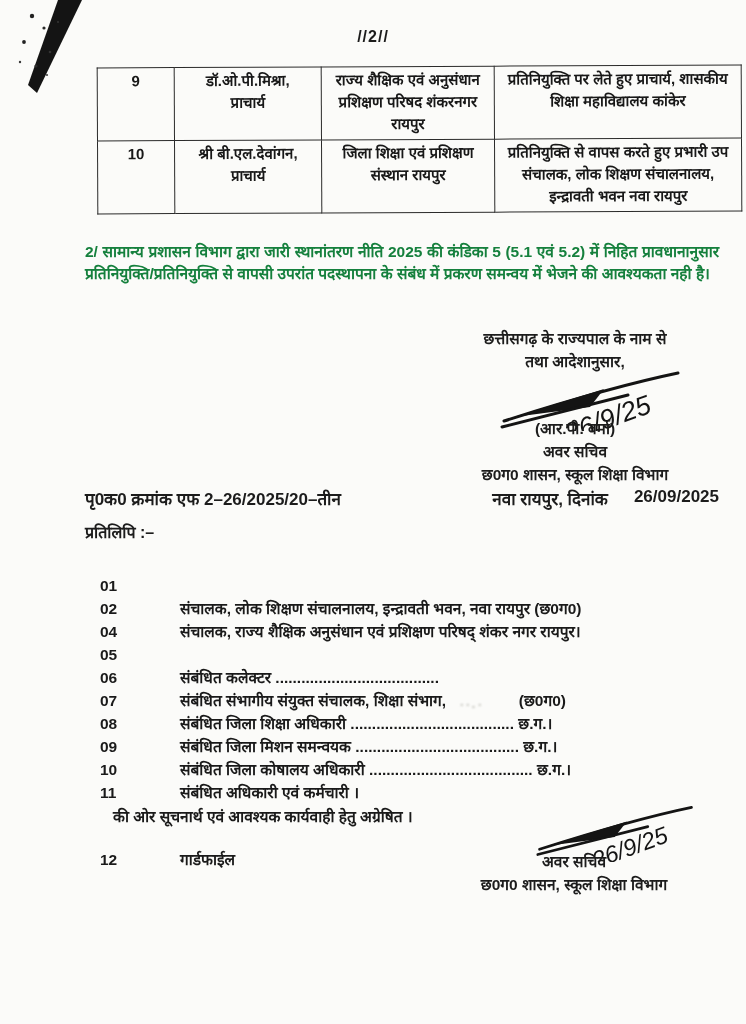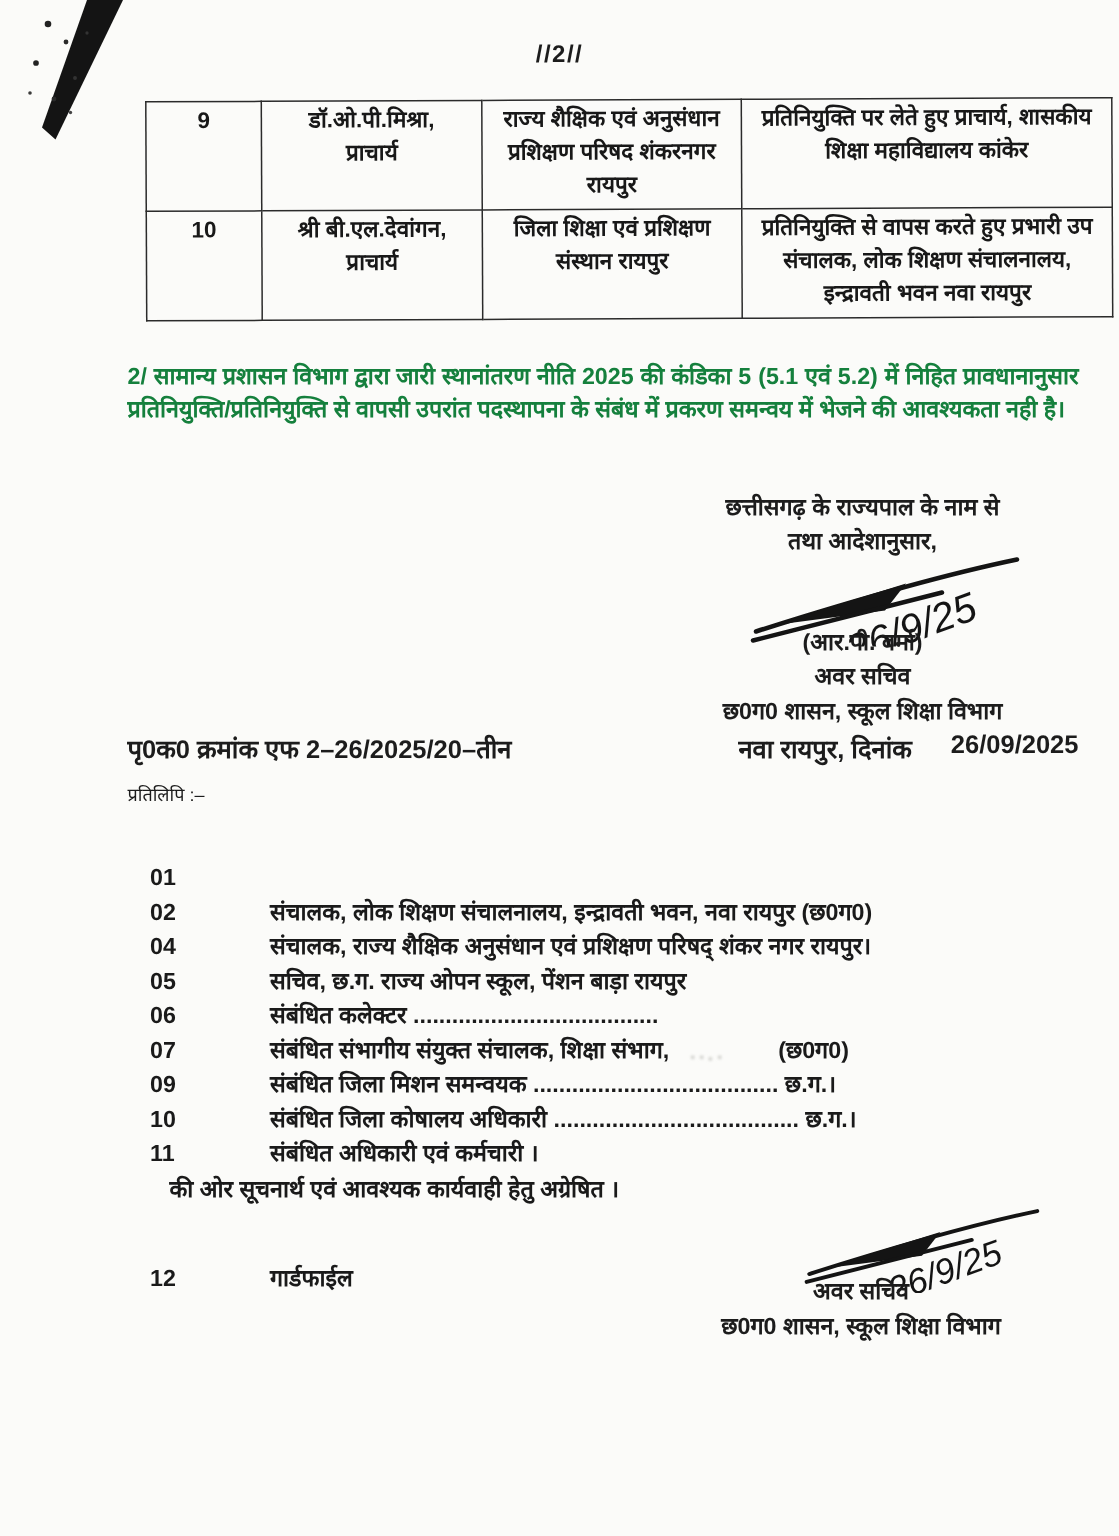--- a/index.html
+++ b/index.html
@@ -50,30 +50,30 @@
   
   .ref-line{
     position:absolute;left:85px;top:487px;width:634px;
     display:flex;justify-content:space-between;align-items:baseline;
     font-size:17px;font-weight:700;
   }
   .ref-right{display:flex;gap:26px;}
   
   .copies-heading{
     position:absolute;left:85px;top:521px;
-    font-size:12px;font-weight:400;
+    font-size:16px;font-weight:700;
   }
   .copies-list{
     position:absolute;left:85px;top:574px;width:634px;
     font-size:15.5px;line-height:23px;font-weight:700;color:#1a1a1a;
   }
   .copy-item{display:grid;grid-template-columns:95px 1fr;align-items:start;}
   .copy-no{padding-left:15px;}
   .copy-closing{margin-top:1px;margin-left:28px;}
-  .copy-last{margin-top:36px;}
+  .copy-last{margin-top:20px;}
   .smudge{
     display:inline-block;width:56px;height:12px;margin:0 4px;vertical-align:middle;
     color:#b3b3ad;filter:blur(1.2px);font-size:12px;letter-spacing:2px;overflow:hidden;
   }
   
   .sig-bottom{
     position:absolute;left:440px;top:800px;width:268px;
     text-align:center;font-size:15.5px;line-height:23px;font-weight:600;
   }
   .sig-bottom .sig-scribble{margin:0 0 -12px 96px;}
@@ -154,33 +154,36 @@
     <div class="copy-item">
       <span class="copy-no">02</span>
       <span>संचालक, लोक शिक्षण संचालनालय, इन्द्रावती भवन, नवा रायपुर (छ0ग0)</span>
     </div>
     <div class="copy-item">
       <span class="copy-no">04</span>
       <span>संचालक, राज्य शैक्षिक अनुसंधान एवं प्रशिक्षण परिषद् शंकर नगर रायपुर।</span>
     </div>
     <div class="copy-item">
       <span class="copy-no">05</span>
-      <span>सचिव, छ.ग. राज्य ओपन स्कूल, पेंशन बाड़ा रायपुर</span>
     </div>
     <div class="copy-item">
       <span class="copy-no">06</span>
       <span>संबंधित कलेक्टर ......................................</span>
     </div>
     <div class="copy-item">
       <span class="copy-no">07</span>
       <span>
         <span>संबंधित संभागीय संयुक्त संचालक, शिक्षा संभाग,</span>
         <span class="smudge">.::·:.</span>
         <span>(छ0ग0)</span>
       </span>
+    </div>
+    <div class="copy-item">
+      <span class="copy-no">08</span>
+      <span>संबंधित जिला शिक्षा अधिकारी ...................................... छ.ग.।</span>
     </div>
     <div class="copy-item">
       <span class="copy-no">09</span>
       <span>संबंधित जिला मिशन समन्वयक ...................................... छ.ग.।</span>
     </div>
     <div class="copy-item">
       <span class="copy-no">10</span>
       <span>संबंधित जिला कोषालय अधिकारी ...................................... छ.ग.।</span>
     </div>
     <div class="copy-item">

